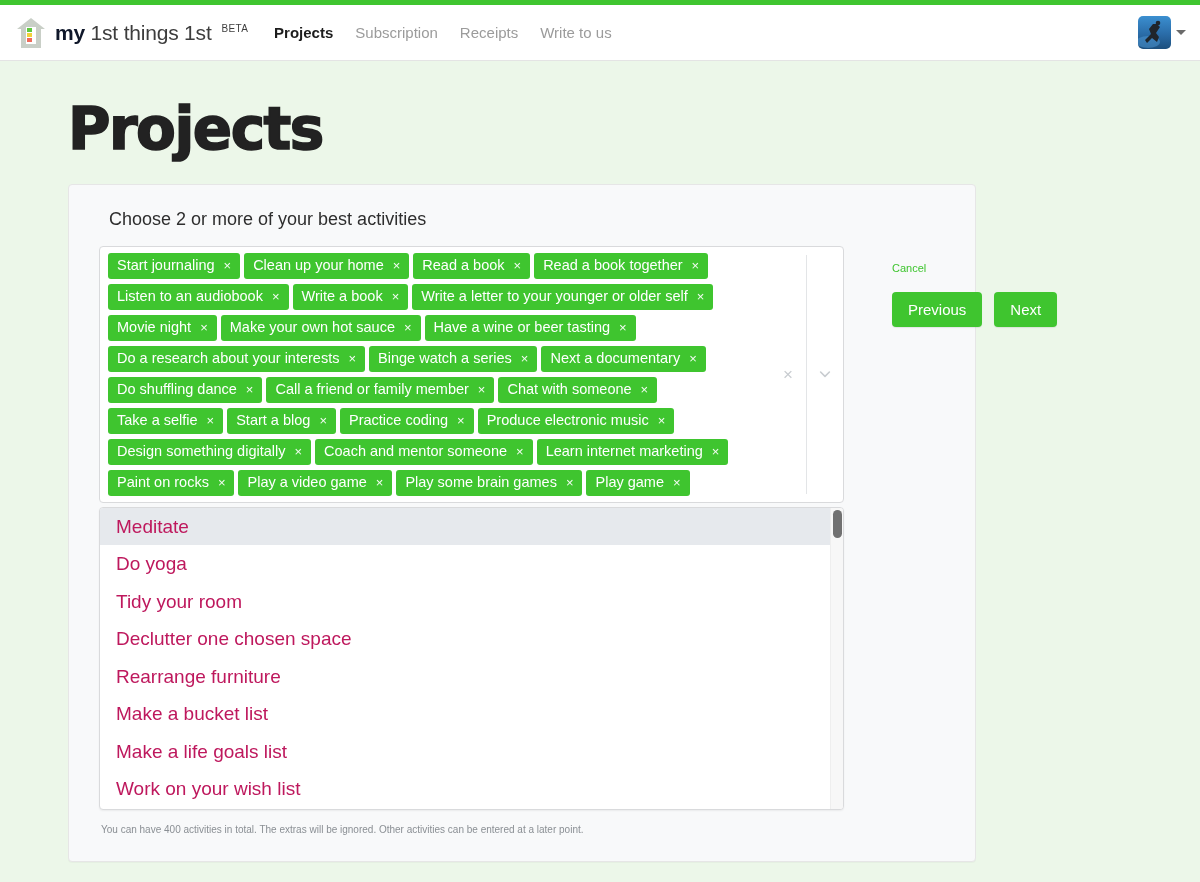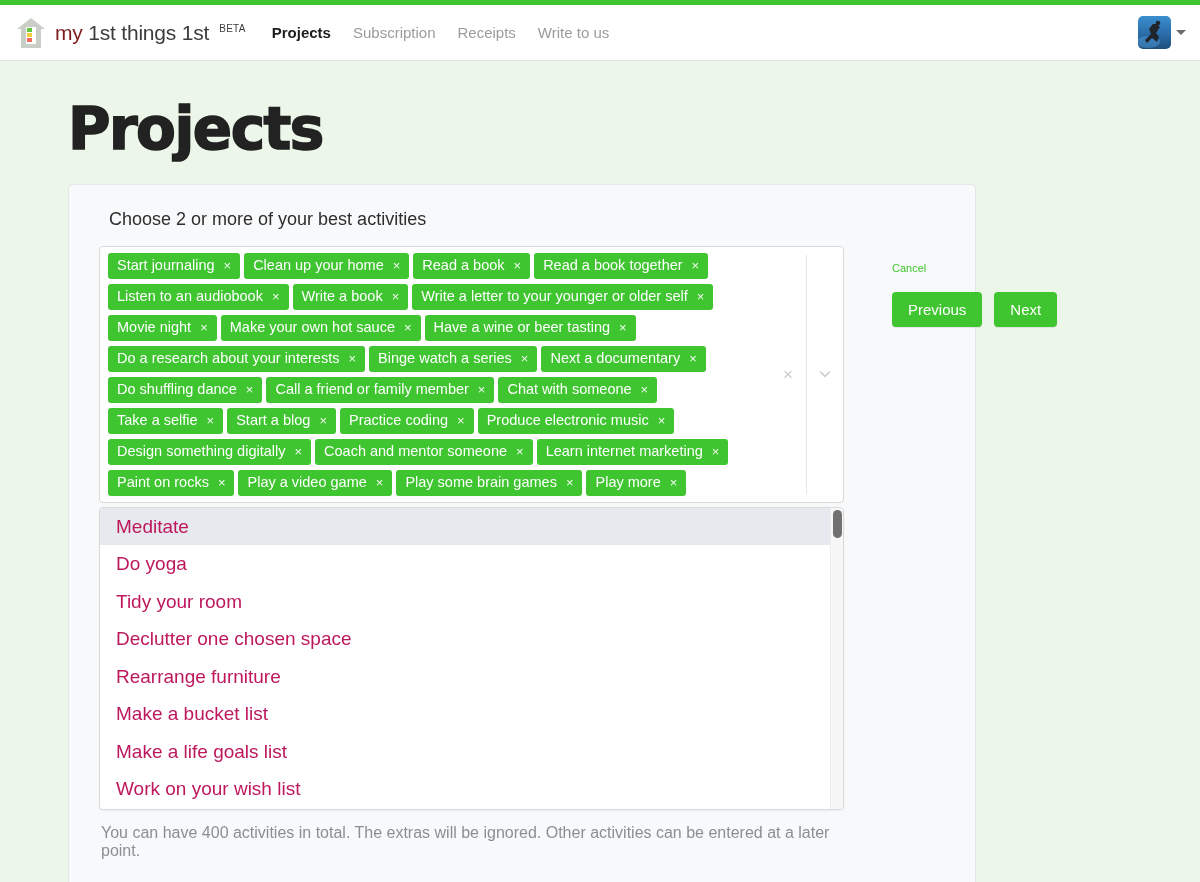--- a/index.html
+++ b/index.html
@@ -39,21 +39,21 @@
     position: relative;
     flex: 0 0 auto;
   }
   .logo-house svg { display:block; }
   .brand-text {
     font-size: 21px;
     color: #2b2b2b;
     white-space: nowrap;
     letter-spacing: -0.2px;
   }
-  .brand-my { color: #7f1d1d; font-weight: 400; }
+  .brand-my { color: #0f172a; font-weight: 700; }
   .brand-rest { color: #3d3d3d; font-weight: 400; }
   .brand-beta {
     font-size: 10px;
     color: #3d3d3d;
     vertical-align: super;
     margin-left: 10px;
     letter-spacing: 0.3px;
   }
   .nav-links {
     display: flex;
@@ -228,21 +228,21 @@
     top: 2px; left: 2px;
     width: 9px; height: 28px;
     background: #717171;
     border-radius: 5px;
     cursor: pointer;
   }
 
   
   .hint {
     margin: 14px 0 0 2px;
-    font-size: 16px;
+    font-size: 10px;
     color: #8a8f94;
   }
 
   
   .cancel-link {
     display: inline-block;
     color: #3fc52f;
     font-size: 11px;
     text-decoration: none;
     cursor: pointer;
@@ -420,21 +420,21 @@
               </span>
               <span class="tag">
                 <span>Play a video game</span>
                 <span class="tag-x">×</span>
               </span>
               <span class="tag">
                 <span>Play some brain games</span>
                 <span class="tag-x">×</span>
               </span>
               <span class="tag">
-                <span>Play more</span>
+                <span>Play game</span>
                 <span class="tag-x">×</span>
               </span>
             </div>
           <div class="ms-indicators">
             <div class="ms-clear">×</div>
             <div class="ms-sep"></div>
             <div class="ms-arrow">
               <svg width="16" height="16" viewBox="0 0 20 20" aria-hidden="true">
                 <path d="M4.5 7.5 L10 13 L15.5 7.5" fill="none" stroke="#c8ccd0" stroke-width="2" stroke-linecap="round" stroke-linejoin="round"></path>
               </svg>

